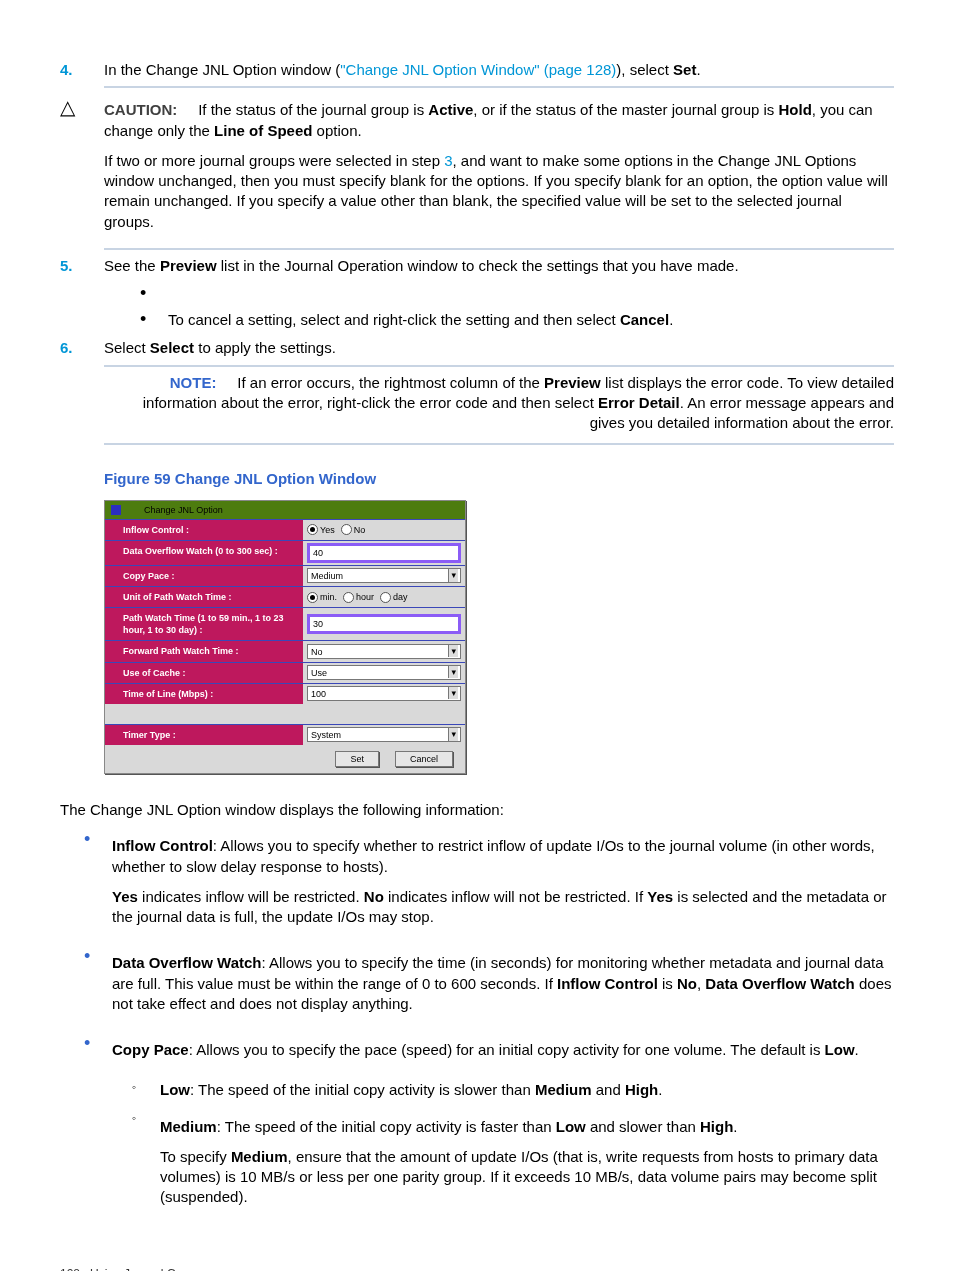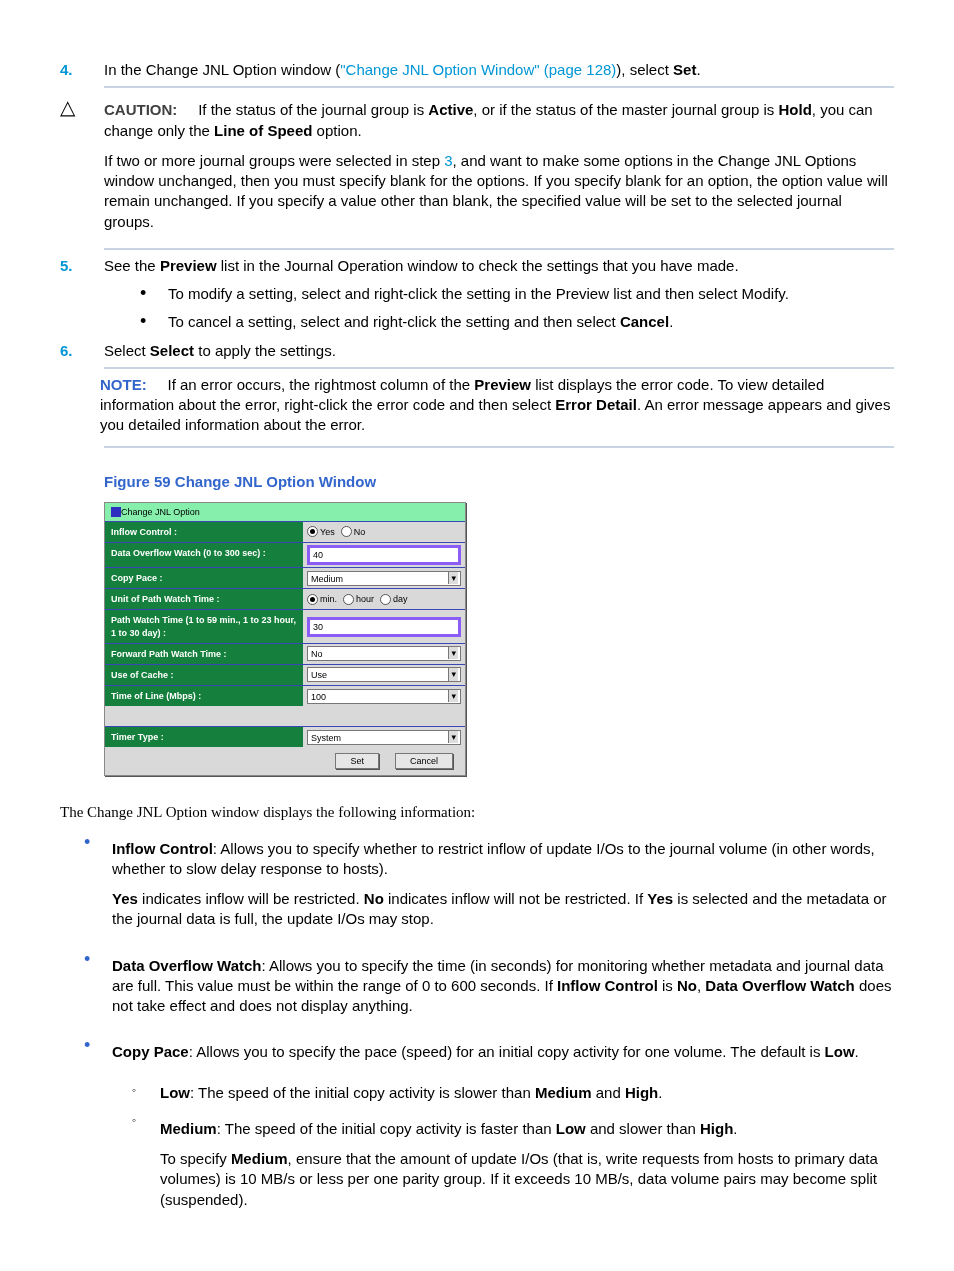--- a/index.html
+++ b/index.html
@@ -16,50 +16,50 @@
   .num-col { width: 44px; flex: 0 0 44px; font-weight: bold; color: #0096d6; }
   .icon-col { width: 44px; flex: 0 0 44px; font-size: 20px; }
   .txt-col { flex: 1; }
   a.link { color: #0096d6; text-decoration: none; }
   .bold { font-weight: bold; }
   .caution-label { font-weight: bold; color: #404040; }
   .note-label { font-weight: bold; color: #3366cc; }
   .hr { border: none; border-top: 2px solid #c8d4e3; margin: 6px 0 6px 0; }
   .hr-short { margin-left: 44px; }
   .para { margin: 6px 0 10px 0; }
-  .indent { margin-left: 40px; }
+  .indent { margin-left: 64px; text-align: right; }
   .sub-bullets { margin-left: 80px; padding:0; }
   .sub-bullets .bli { display:flex; margin: 8px 0; }
   .sub-bullets .dot { width:28px; flex:0 0 28px; color:#000; font-size:18px; line-height:1; }
   .fig-caption { color:#3366cc; font-weight:bold; margin:24px 0 10px 44px; }
   .screenshot {
     margin-left: 44px;
     width: 360px;
     border: 1px solid #888;
     background: #d9d9d9;
     font-size: 9px;
     font-family: Tahoma, Arial, sans-serif;
     box-shadow: 1px 1px 0 #555;
   }
-  .ss-title { background: #86efac; padding: 3px 6px; display:flex; align-items:center; gap:0; }
+  .ss-title { background: #4d7c0f; padding: 3px 6px; display:flex; align-items:center; gap:23px; }
   .ss-title .sq { width:10px; height:10px; background:#2b2ebf; display:inline-block; }
   .ss-row { display:flex; align-items:stretch; border-top:1px solid #3a47b8; }
-  .ss-label { background:#15803d; color:#fff; font-weight:bold; padding:4px 6px; flex: 0 0 55%; box-sizing:border-box; }
+  .ss-label { background:#be185d; color:#fff; font-weight:bold; padding:4px 18px; flex: 0 0 55%; box-sizing:border-box; }
   .ss-field { background:#d9d9d9; flex:1; padding:2px 4px; display:flex; align-items:center; gap:6px; }
   .ss-input { background:#fff; border:3px solid #8b5cf6; font-size:9px; padding:1px 3px; box-sizing:border-box; }
   .ss-input.full { flex:1; }
   .ss-select { background:#fff; border:1px solid #777; position:relative; flex:1; height:15px; font-size:9px; padding:1px 14px 1px 3px; box-sizing:border-box; }
   .ss-select::after { content:"▾"; position:absolute; right:2px; top:0; font-size:9px; background:#ddd; border-left:1px solid #777; padding:0 2px; }
   .ss-radio { display:inline-flex; align-items:center; gap:2px; }
   .ss-radio .r { width:9px; height:9px; border:1px solid #555; border-radius:50%; display:inline-block; background:#fff; position:relative;}
   .ss-radio .r.sel::after { content:""; position:absolute; width:5px; height:5px; background:#000; border-radius:50%; top:2px; left:2px; }
   .ss-spacer { height:20px; background:#d9d9d9; }
   .ss-btnrow { display:flex; justify-content:flex-end; gap:16px; padding:6px 12px; background:#d9d9d9; }
   .ss-btn { border:1px solid #777; background:#e6e6e6; padding:1px 14px; font-size:9px; box-shadow:1px 1px 0 #555; }
-  .after-fig { margin: 26px 0 4px 0; font-family: Liberation Serif, serif; }
+  .after-fig { margin: 26px 0 4px 0; }
   .blist { margin-left: 24px; padding:0; }
   .blist .bli { display:flex; margin: 10px 0; }
   .blist .dot { width:28px; flex:0 0 28px; color:#3366cc; font-size:18px; line-height:1; }
   .sublist { margin-left: 72px; padding:0; }
   .sublist .sli { display:flex; margin:10px 0; }
   .sublist .cir { width:28px; flex:0 0 28px; font-size:12px; color:#000; line-height:1.3; }
   .footer { margin-top: 48px; font-size: 12px; color:#333; }
 </style>
 </head>
 <body>
@@ -91,21 +91,20 @@
 
 <div class="row">
   <div class="num-col">5.</div>
   <div class="txt-col">
     <span>See the </span><span class="bold">Preview</span><span> list in the Journal Operation window to check the settings that you have made.</span>
   </div>
 </div>
 <div class="sub-bullets">
   <div class="bli">
       <div class="dot">•</div>
-      <div>To modify a setting, select and right-click the setting in the Preview list and then select Modify.</div>
     </div>
   <div class="bli">
       <div class="dot">•</div>
       <div><span>To cancel a setting, select and right-click the setting and then select </span><span class="bold">Cancel</span><span>.</span></div>
     </div>
 </div>
 
 <div class="row">
   <div class="num-col">6.</div>
   <div class="txt-col">

